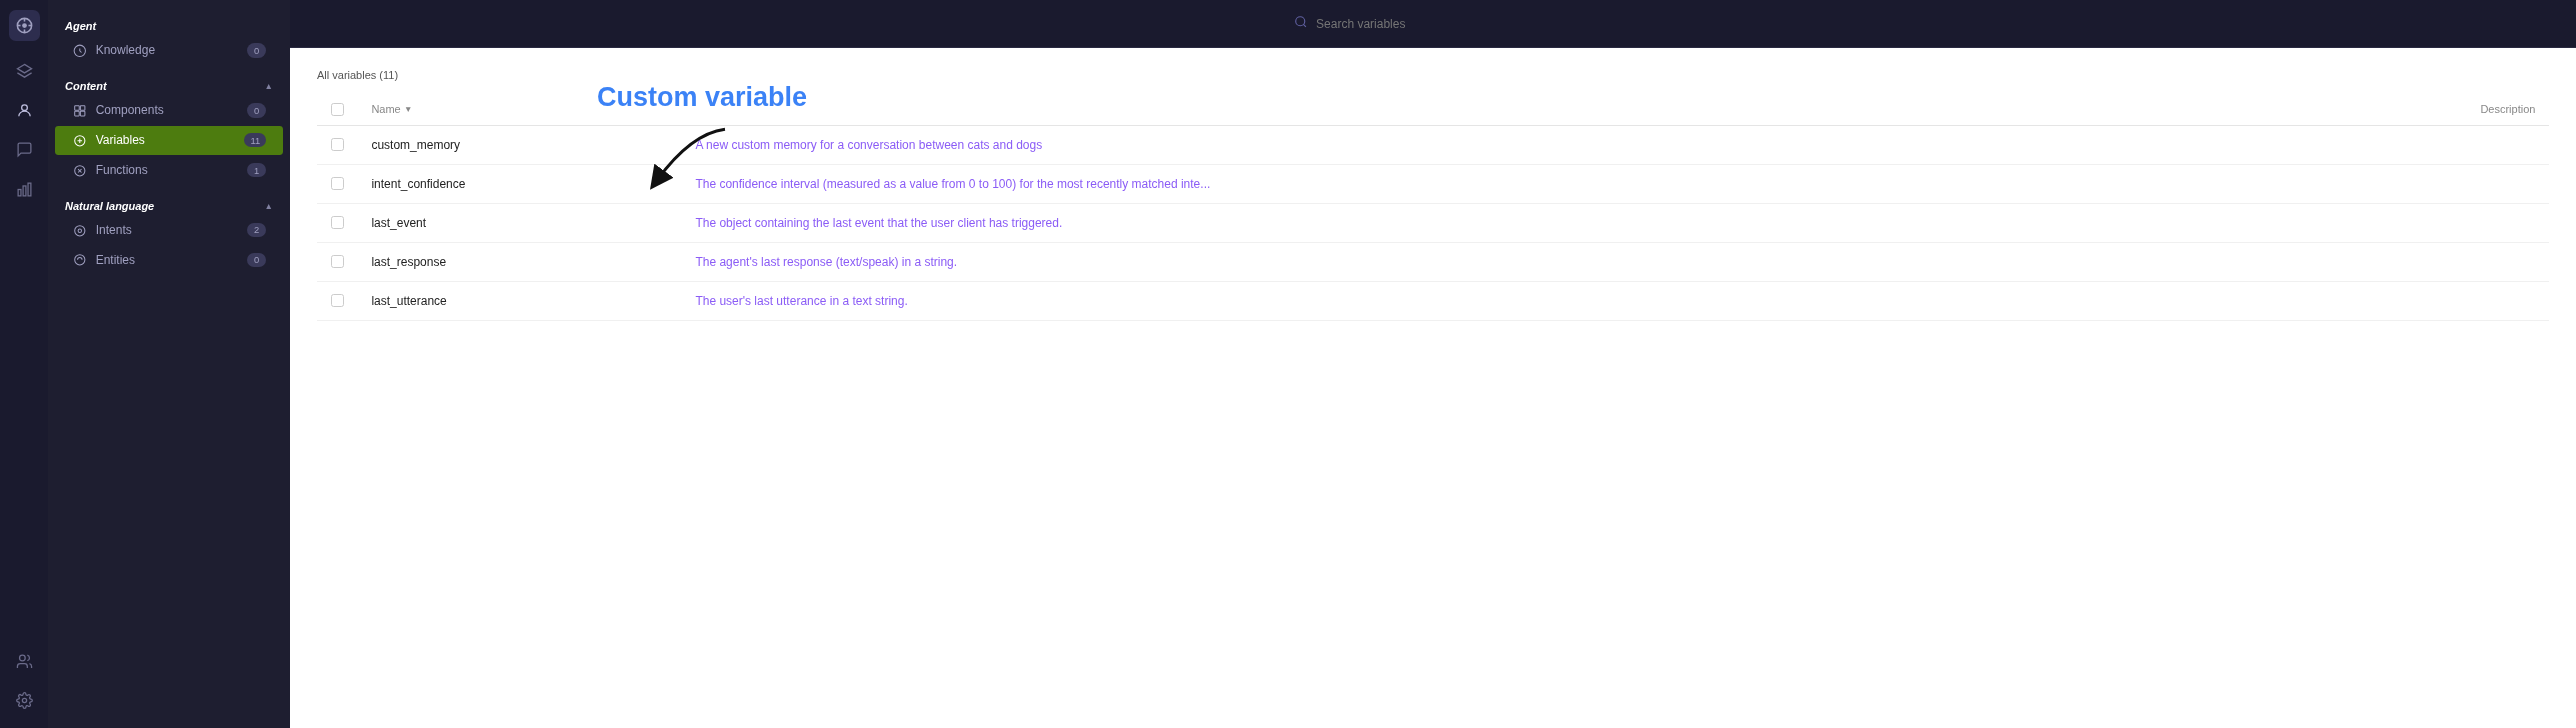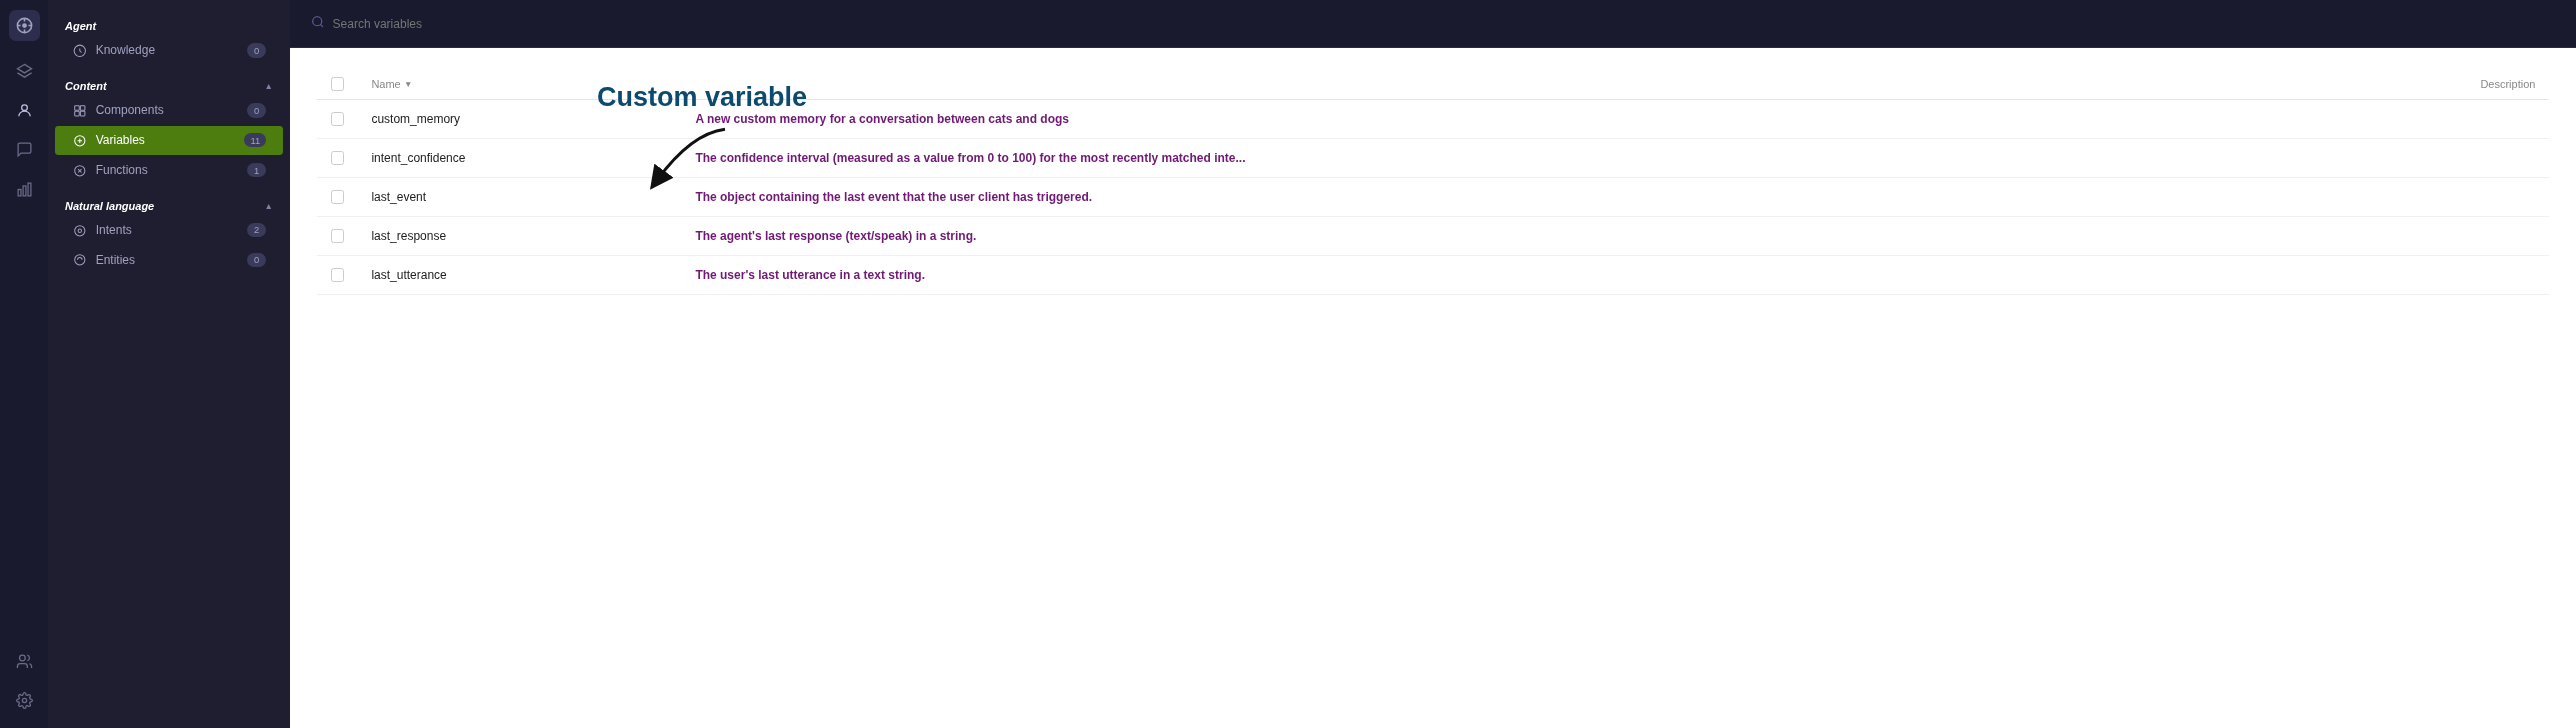--- a/index.html
+++ b/index.html
@@ -98,20 +98,21 @@
     }
 
     
     .topbar {
       height: 48px;
       background: #1a1a2e;
       display: flex;
       align-items: center;
       padding: 0 20.5px;
       border-bottom: 0.9px solid #2a2a42;
+      justify-content: center;
     }
     .topbar-search {
       display: flex;
       align-items: center;
       gap: 8.5px;
       color: #6060808;
     }
     .topbar-search input {
       background: transparent;
       border: none;
@@ -136,21 +137,21 @@
       margin-bottom: 13.6px;
     }
 
     
     .custom-variable-label {
       position: absolute;
       top: 34px;
       left: 307px;
       font-size: 27px;
       font-weight: 800;
-      color: #0c4a6e;
+      color: #3b82f6;
       pointer-events: none;
     }
     .arrow-svg {
       position: absolute;
       top: 77px;
       left: 350px;
       pointer-events: none;
     }
 
     
@@ -173,21 +174,21 @@
     .variables-table tbody tr {
       border-bottom: 0.9px solid #f0f0f0;
     }
     .variables-table td {
       padding: 12px 13.6px;
       font-size: 12px;
       color: #222;
       vertical-align: middle;
       margin-top: 13px;
     }
-    .variables-table td.desc-col { color: #701a75; font-weight: bold; }
+    .variables-table td.desc-col { color: #8b5cf6; }
     .checkbox-cell { width: 34px; }
     .checkbox-wrap {
       width: 13.6px; height: 13.6px;
       border: 1.3px solid #ccc;
       border-radius: 2.6px;
       cursor: pointer;
     }
     .name-sort {
       display: flex; align-items: center; gap: 3.4px; cursor: pointer;
     }
@@ -351,20 +352,21 @@
         <svg width="13.6" height="13.6" viewBox="0 0 24 24" fill="none" stroke="#6060a0" stroke-width="2">
           <circle cx="11" cy="11" r="8"></circle>
           <line x1="21" y1="21" x2="16.65" y2="16.65"></line>
         </svg>
       </div>
       <input type="text" placeholder="Search variables" style="">
     </div>
   </div>
 
   <div class="content-area">
+    <div class="variables-header">All variables (11)</div>
 
     <div class="custom-variable-label">Custom variable</div>
 
     <svg class="arrow-svg" width="102" height="68" viewBox="0 0 120 80">
       <defs>
         <marker id="arrowhead" markerWidth="8" markerHeight="8" refX="4" refY="4" orient="auto">
           <path d="M0,0 L0,8 L8,4 z" fill="#111"></path>
         </marker>
       </defs>
       <path d="M100,5 Q60,10 20,65" stroke="#111" stroke-width="3.5" fill="none" marker-end="url(#arrowhead)"></path>

